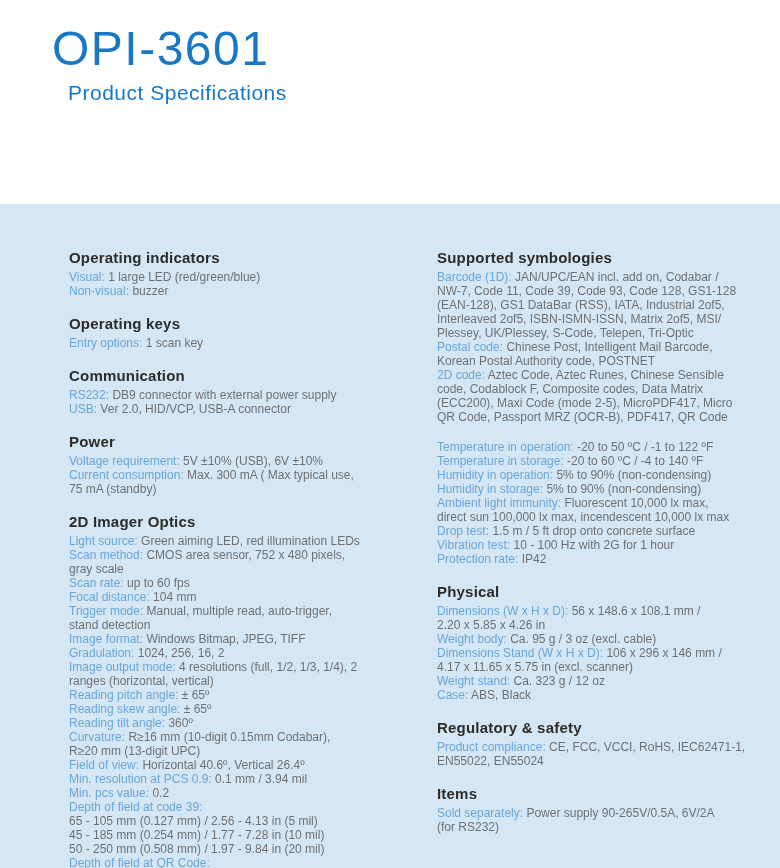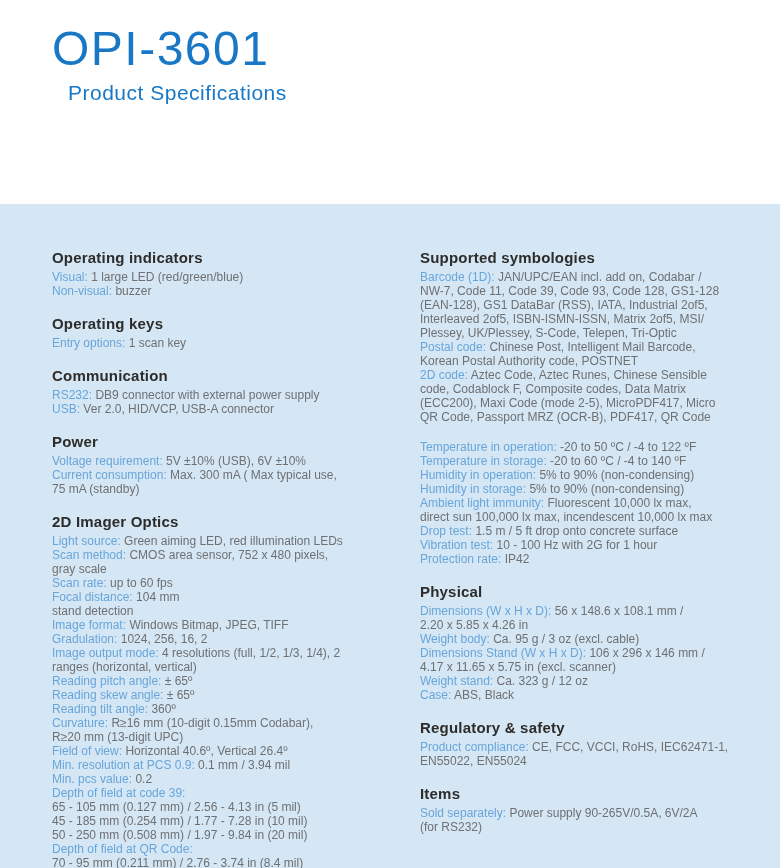--- a/index.html
+++ b/index.html
@@ -40,21 +40,21 @@
   }
   .spec-panel{
     background:var(--panel-bg);
     flex:1;
     box-sizing:border-box;
     padding:44px 0 0 52px;
     display:flex;
     overflow:hidden;
   }
   .col{width:336px;flex:0 0 336px;}
-  .col-left{margin-right:32px;}
+  .col-left{margin-right:32px;margin-left:17px;}
   .spec-section{margin:0 0 16px 0;}
   .sec-title{
     margin:0 0 3px 0;
     font-size:15px;
     line-height:19px;
     font-weight:bold;
     color:var(--heading-color);
     letter-spacing:0.2px;
   }
   .spec-line{
@@ -97,20 +97,21 @@
           <p class="spec-line"><span class="lbl">Current consumption:</span> <span class="val">Max. 300 mA ( Max typical use,</span></p>
           <p class="spec-line"><span class="val">75 mA (standby)</span></p>
         </section>
         <section class="spec-section">
           <h3 class="sec-title">2D Imager Optics</h3>
           <p class="spec-line"><span class="lbl">Light source:</span> <span class="val">Green aiming LED, red illumination LEDs</span></p>
           <p class="spec-line"><span class="lbl">Scan method:</span> <span class="val">CMOS area sensor, 752 x 480 pixels,</span></p>
           <p class="spec-line"><span class="val">gray scale</span></p>
           <p class="spec-line"><span class="lbl">Scan rate:</span> <span class="val">up to 60 fps</span></p>
           <p class="spec-line"><span class="lbl">Focal distance:</span> <span class="val">104 mm</span></p>
+          <p class="spec-line"><span class="lbl">Trigger mode:</span> <span class="val">Manual, multiple read, auto-trigger,</span></p>
           <p class="spec-line"><span class="val">stand detection</span></p>
           <p class="spec-line"><span class="lbl">Image format:</span> <span class="val">Windows Bitmap, JPEG, TIFF</span></p>
           <p class="spec-line"><span class="lbl">Gradulation:</span> <span class="val">1024, 256, 16, 2</span></p>
           <p class="spec-line"><span class="lbl">Image output mode:</span> <span class="val">4 resolutions (full, 1/2, 1/3, 1/4), 2</span></p>
           <p class="spec-line"><span class="val">ranges (horizontal, vertical)</span></p>
           <p class="spec-line"><span class="lbl">Reading pitch angle:</span> <span class="val">± 65º</span></p>
           <p class="spec-line"><span class="lbl">Reading skew angle:</span> <span class="val">± 65º</span></p>
           <p class="spec-line"><span class="lbl">Reading tilt angle:</span> <span class="val">360º</span></p>
           <p class="spec-line"><span class="lbl">Curvature:</span> <span class="val">R≥16 mm (10-digit 0.15mm Codabar),</span></p>
           <p class="spec-line"><span class="val">R≥20 mm (13-digit UPC)</span></p>
@@ -135,21 +136,21 @@
           <p class="spec-line"><span class="val">Interleaved 2of5, ISBN-ISMN-ISSN, Matrix 2of5, MSI/</span></p>
           <p class="spec-line"><span class="val">Plessey, UK/Plessey, S-Code, Telepen, Tri-Optic</span></p>
           <p class="spec-line"><span class="lbl">Postal code:</span> <span class="val">Chinese Post, Intelligent Mail Barcode,</span></p>
           <p class="spec-line"><span class="val">Korean Postal Authority code, POSTNET</span></p>
           <p class="spec-line"><span class="lbl">2D code:</span> <span class="val">Aztec Code, Aztec Runes, Chinese Sensible</span></p>
           <p class="spec-line"><span class="val">code, Codablock F, Composite codes, Data Matrix</span></p>
           <p class="spec-line"><span class="val">(ECC200), Maxi Code (mode 2-5), MicroPDF417, Micro</span></p>
           <p class="spec-line"><span class="val">QR Code, Passport MRZ (OCR-B), PDF417, QR Code</span></p>
         </section>
         <section class="spec-section">
-          <p class="spec-line"><span class="lbl">Temperature in operation:</span> <span class="val">-20 to 50 ºC / -4 to 122 ºF</span></p>
+          <p class="spec-line"><span class="lbl">Temperature in operation:</span> <span class="val">-20 to 50 ºC / -1 to 122 ºF</span></p>
           <p class="spec-line"><span class="lbl">Temperature in storage:</span> <span class="val">-20 to 60 ºC / -4 to 140 ºF</span></p>
           <p class="spec-line"><span class="lbl">Humidity in operation:</span> <span class="val">5% to 90% (non-condensing)</span></p>
           <p class="spec-line"><span class="lbl">Humidity in storage:</span> <span class="val">5% to 90% (non-condensing)</span></p>
           <p class="spec-line"><span class="lbl">Ambient light immunity:</span> <span class="val">Fluorescent 10,000 lx max,</span></p>
           <p class="spec-line"><span class="val">direct sun 100,000 lx max, incendescent 10,000 lx max</span></p>
           <p class="spec-line"><span class="lbl">Drop test:</span> <span class="val">1.5 m / 5 ft drop onto concrete surface</span></p>
           <p class="spec-line"><span class="lbl">Vibration test:</span> <span class="val">10 - 100 Hz with 2G for 1 hour</span></p>
           <p class="spec-line"><span class="lbl">Protection rate:</span> <span class="val">IP42</span></p>
         </section>
         <section class="spec-section">

